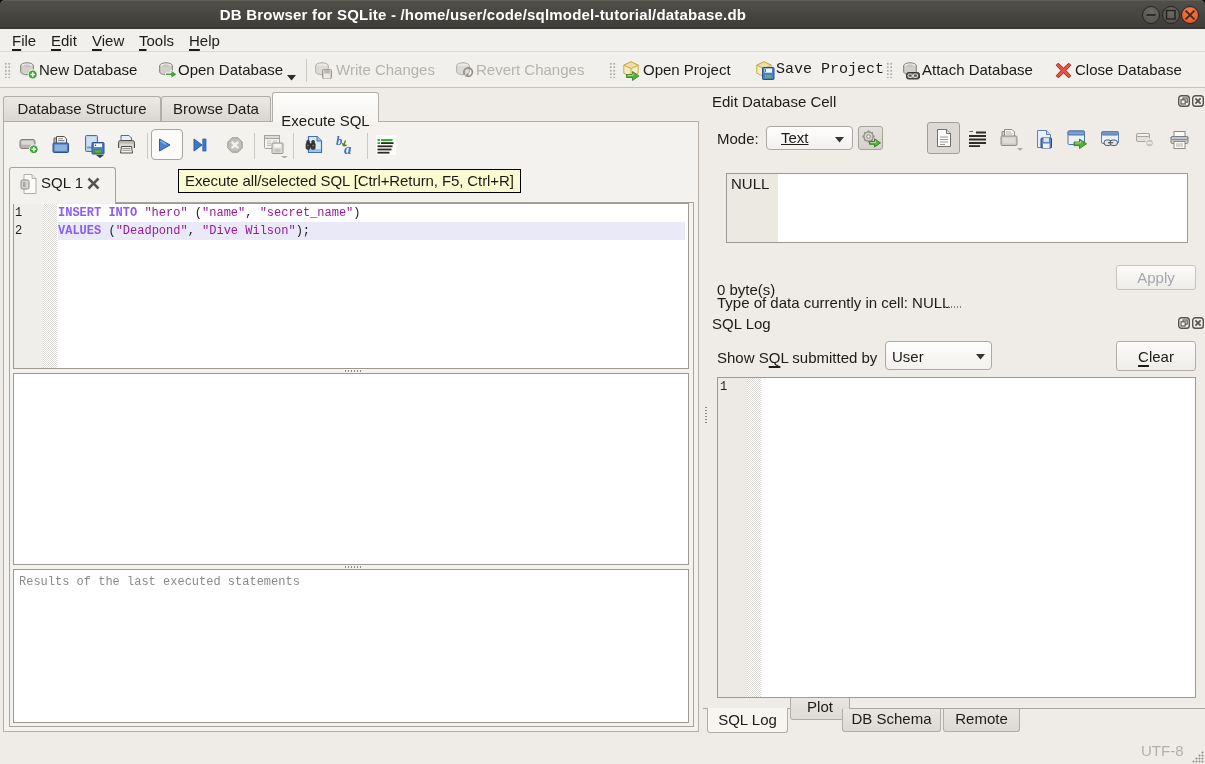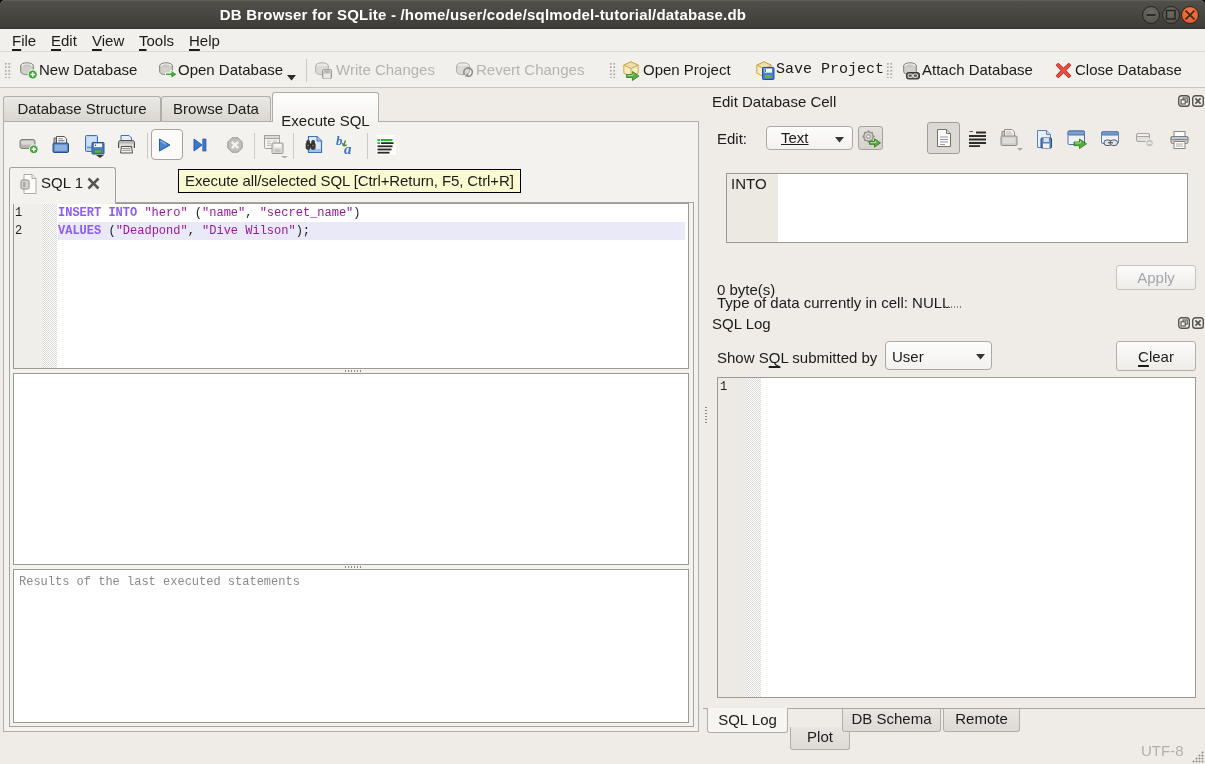--- a/index.html
+++ b/index.html
@@ -285,21 +285,21 @@
 <div class="vdots" style="left:705px; top:406px;"></div>
 
 <div class="abs" style="left:712px; top:93px;">Edit Database Cell</div>
 <svg class="abs" style="left:1178px; top:95px;" width="26" height="12" viewBox="0 0 26 12">
   <rect x="0.7" y="0.7" width="10.6" height="10.6" rx="2.8" fill="none" stroke="#55534e" stroke-width="1.4"></rect>
   <rect x="5" y="3" width="4.2" height="4.2" fill="none" stroke="#55534e" stroke-width="1.1"></rect>
   <rect x="3" y="4.8" width="4.2" height="4.2" fill="#f2f0ec" stroke="#55534e" stroke-width="1.1"></rect>
   <rect x="14.7" y="0.7" width="10.6" height="10.6" rx="2.8" fill="none" stroke="#55534e" stroke-width="1.4"></rect>
   <path d="M17.4 3.4 L22.6 8.6 M22.6 3.4 L17.4 8.6" stroke="#55534e" stroke-width="1.7"></path>
 </svg>
-<div class="abs" style="left:717px; top:130px;">Edit:</div>
+<div class="abs" style="left:717px; top:130px;">Mode:</div>
 <div class="abs" style="left:766px; top:126px; width:87px; height:24px; background:linear-gradient(#fdfdfd, #f3f1ee); border:1px solid #aca8a2; border-radius:4px; z-index:3;">
   <div style="position:absolute; left:14px; top:2px;text-decoration:underline;">Text</div>
   <svg style="position:absolute; right:8px; top:10px;" width="9" height="6">
       <path d="M0 0 L9 0 L4.5 5.5 Z" fill="#38362f"></path>
     </svg>
 </div>
 <div class="abs" style="left:858px; top:126px; width:25px; height:24px; background:linear-gradient(#e3e0dc, #d5d2cd); border:1px solid #a5a19b; border-radius:3px; z-index:3;"></div>
 <div id="cellicons">
 
 <svg class="abs" style="left:860px; top:128px; z-index:4;" width="22" height="21" viewBox="0 0 22 21">
@@ -371,21 +371,21 @@
   <rect x="5" y="1.5" width="11" height="5" fill="#fcfcfc" stroke="#8b8880"></rect>
   <rect x="2" y="6.5" width="17" height="7" rx="1.5" fill="#d6d3ce" stroke="#807d77"></rect>
   <rect x="2" y="6.5" width="17" height="3.2" rx="1.5" fill="#b9c8dd" stroke="#807d77"></rect>
   <rect x="5" y="11.5" width="11" height="7" fill="#fcfcfc" stroke="#8b8880"></rect>
   <path d="M7 14 H14 M7 16 H14" stroke="#a6a39d" stroke-width="0.9"></path>
 </svg>
 </div>
 
 <div class="whitebox" style="left:726px; top:173px; width:462px; height:70px;"></div>
 <div class="abs" style="left:727px; top:174px; width:51px; height:68px; background:#ece8e2; z-index:4;"></div>
-<div class="abs" style="left:731px; top:175px; z-index:5;">INTO</div>
+<div class="abs" style="left:731px; top:175px; z-index:5;">NULL</div>
 <div class="abs" style="left:717px; top:258px;margin-top:36px;">Type of data currently in cell: NULL</div>
 <div class="abs" style="left:717px; top:281px;">0 byte(s)</div>
 <button class="qt" style="left:1116px; top:265px; width:80px; height:25px; color:#a4a7ad; border-color:#c6c3bd;">Apply</button>
 
 <div class="hdots" style="left:944px; top:306px;"></div>
 
 <div class="abs" style="left:712px; top:315px;">SQL Log</div>
 <svg class="abs" style="left:1178px; top:317px;" width="26" height="12" viewBox="0 0 26 12">
   <rect x="0.7" y="0.7" width="10.6" height="10.6" rx="2.8" fill="none" stroke="#55534e" stroke-width="1.4"></rect>
   <rect x="5" y="3" width="4.2" height="4.2" fill="none" stroke="#55534e" stroke-width="1.1"></rect>
@@ -402,21 +402,21 @@
 </div>
 <button class="qt" style="left:1116px; top:341px; width:80px; height:30px;"><u class="mu">C</u>lear</button>
 
 <div class="whitebox" style="left:717px; top:377px; width:479px; height:321px;"></div>
 <div class="abs" style="left:718px; top:378px; width:29px; height:319px; background:#edeae6; z-index:4;"></div>
 <div class="abs" style="left:747px; top:378px; width:14px; height:319px; z-index:4; background:repeating-conic-gradient(#dcdad6 0% 25%, #ffffff 0% 50%); background-size:2px 2px;"></div>
 <div class="abs mono" style="left:720px; top:380px; color:#211f1c; z-index:5;">1</div>
 
 <div class="abs" style="left:703px; top:708px; width:502px; height:1px; background:#aaa7a1; z-index:1;"></div>
 <div class="btab active" style="left:707px; top:708px; width:81px; padding-top:3px;">SQL Log</div>
-<div class="btab" style="left:790px; top:727px; width:60px;">Plot</div>
+<div class="btab" style="left:790px; top:697px; width:60px;">Plot</div>
 <div class="btab" style="left:842px; top:709px; width:99px;">DB Schema</div>
 <div class="btab" style="left:943px; top:709px; width:77px;">Remote</div>
 
 <div class="abs" style="left:1141px; top:742px; color:#b3b0ab;">UTF-8</div>
 <svg class="abs" style="left:1191px; top:750px;" width="14" height="14">
   <g fill="#8c8984">
   <circle cx="11.5" cy="2.5" r="1"></circle>
   <circle cx="8.5" cy="5.5" r="1"></circle>
       <circle cx="11.5" cy="5.5" r="1"></circle>
   <circle cx="5.5" cy="8.5" r="1"></circle>

